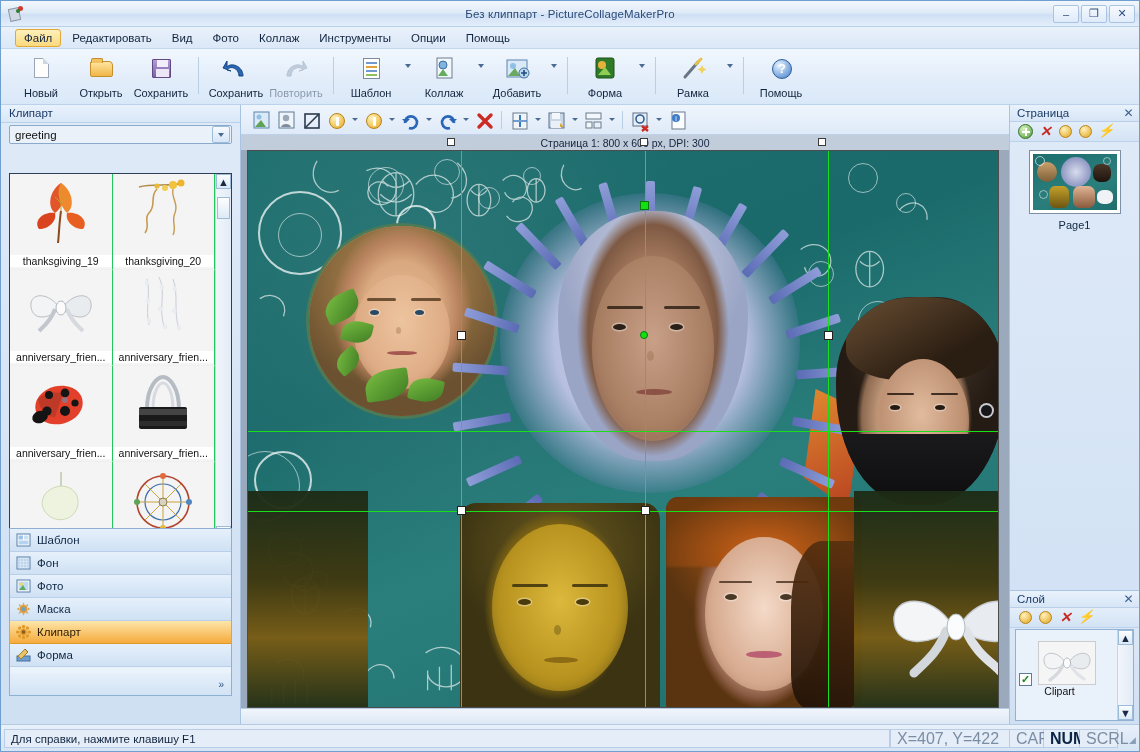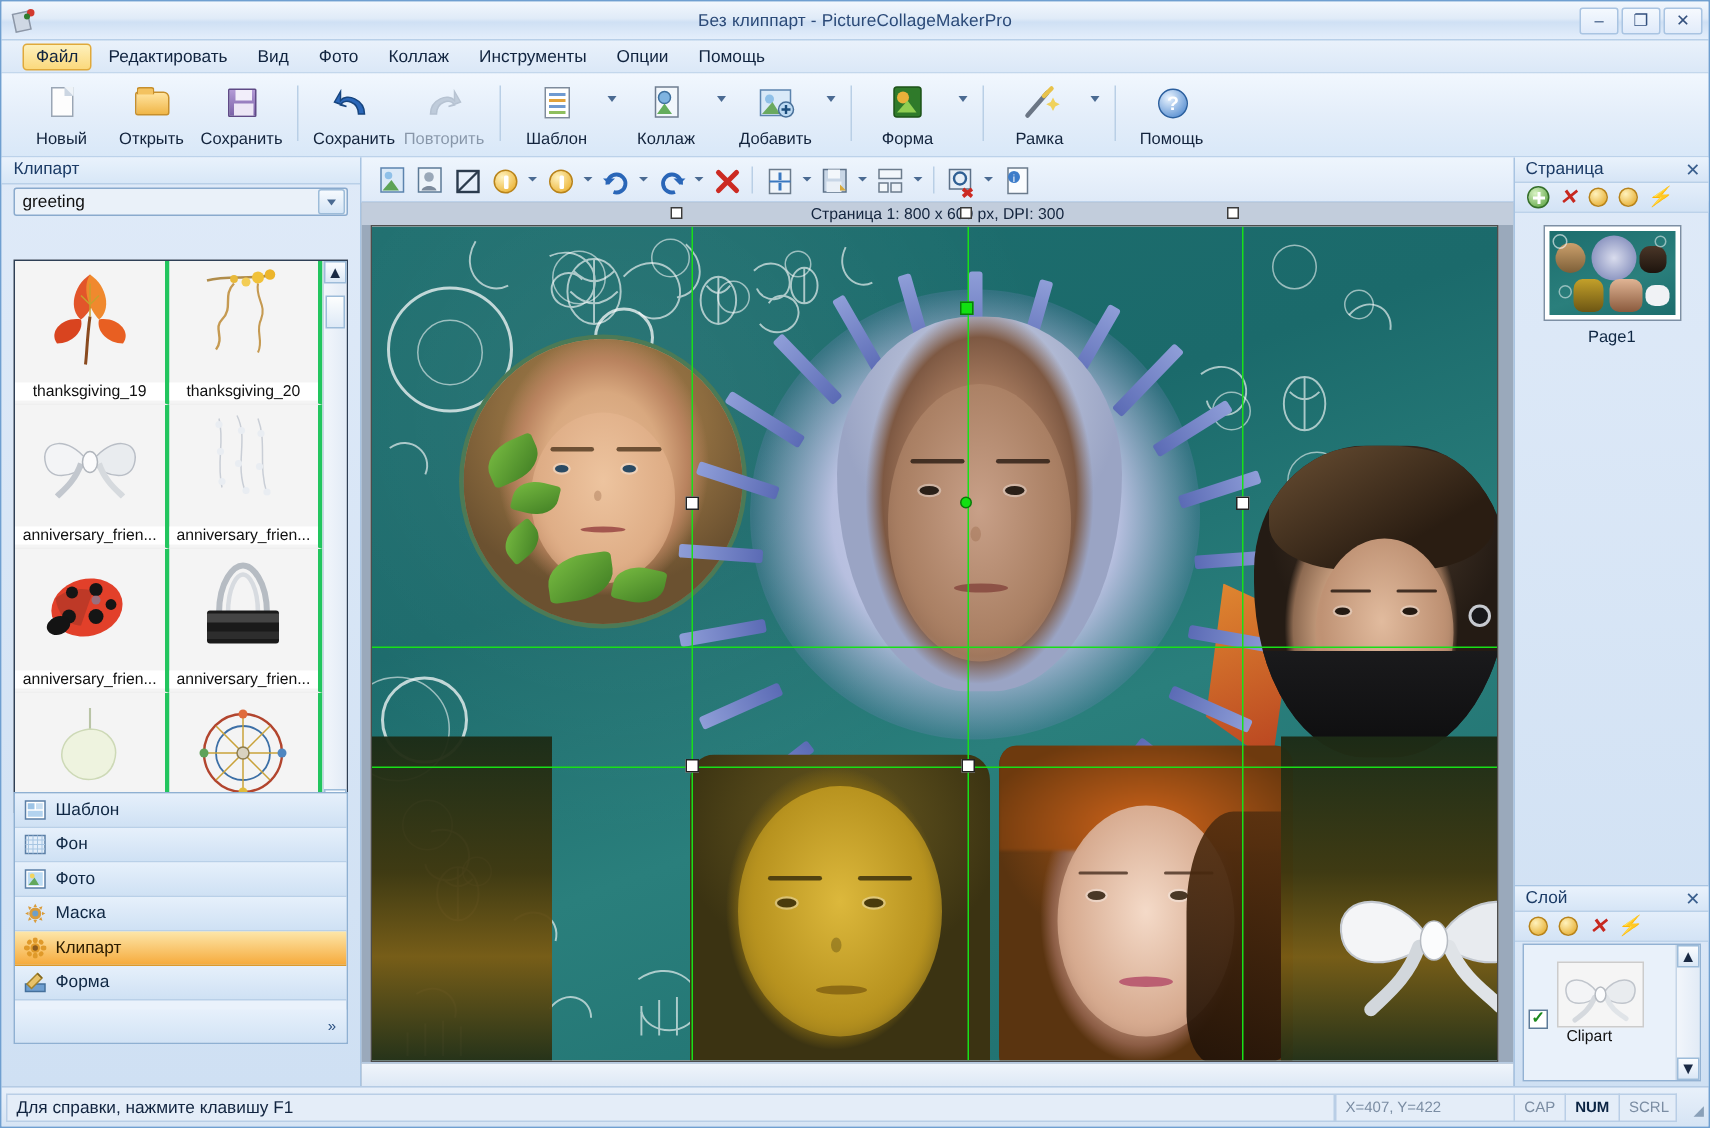--- a/index.html
+++ b/index.html
@@ -116,21 +116,21 @@
   .combo-val{ flex:1; padding-left:5px; font-size:11.5px; color:#111; }
   .combo-btn{
     width:18px;height:17px;margin-right:1px; display:flex;align-items:center;justify-content:center;
     background: linear-gradient(#f6fafe,#d5e5f6); border:1px solid #9dbcd9; border-radius:2px;
   }
   .clipgrid-wrap{
     position:absolute; left:8px; right:8px; top:68px; bottom:182px;
     background:#fff; border:1px solid #2e3f55; display:flex;
   }
   .clipgrid{ flex:1; display:grid; grid-template-columns:1fr 1fr; overflow:hidden; background:#fff; }
-  .clipcell{ position:relative; height:96px; border-right:3px solid #22c55e; border-bottom:1px solid #efefef; background:#f4f4f4;}
+  .clipcell{ position:relative; height:96px; border-right:1px solid #22c55e; border-bottom:1px solid #efefef; background:#f4f4f4;}
   .clipthumb{ position:absolute; left:0;right:0;top:0; height:75px; display:flex;align-items:center;justify-content:center;}
   .clipname{ position:absolute;left:0;right:0;bottom:2px; text-align:center; font-size:10.5px; color:#111; background:#fff; white-space:nowrap; overflow:hidden;}
   .vscroll{
     width:16px; background: linear-gradient(90deg,#f2f6fb,#e2ebf6); border-left:1px solid #c6d6e7;
     display:flex; flex-direction:column; align-items:center;
   }
   .sbtn{ width:15px;height:15px; background:linear-gradient(#fbfdff,#dbe8f6); border:1px solid #9dbcd9; display:flex;align-items:center;justify-content:center;}
   .sthumb{ width:13px;height:22px; margin-top:8px; background:linear-gradient(#fdfefe,#dde9f6); border:1px solid #9dbcd9;}
   .spacer{flex:1;}
   .gripper{ position:absolute; left:0;right:0; bottom:176px; height:6px; display:flex;align-items:center;justify-content:center; letter-spacing:1px; color:#7e99b9; font-size:8px;}
@@ -284,21 +284,21 @@
     position:absolute; left:0;right:0;bottom:0;height:27px;
     background: linear-gradient(#e8f0fa,#d6e4f4);
     border-top:1px solid #b5cbe4;
     display:flex; align-items:center; padding:0 3px;
   }
   .st-main{
     flex:1; height:19px; line-height:18px; padding-left:6px; font-size:11.5px; color:#11243f;
     background:#e4edf8; border:1px solid #b9cee6;
   }
   .st-cell{
-    height:19px; line-height:18px; padding:0 6px; font-size:10px; color:#7b8da3;
+    height:19px; line-height:18px; padding:0 6px; font-size:16px; color:#7b8da3;
     background:#e4edf8; border:1px solid #b9cee6; border-left:none; text-align:center;
   }
   .st-cell.on{ color:#0b2443; font-weight:bold; }
   .st-grip{ width:16px;height:16px; margin-left:2px; color:#8aa0b8; font-size:9px; text-align:right; line-height:20px;}
 </style>
 </head>
 <body>
 
 <div class="app">
 

